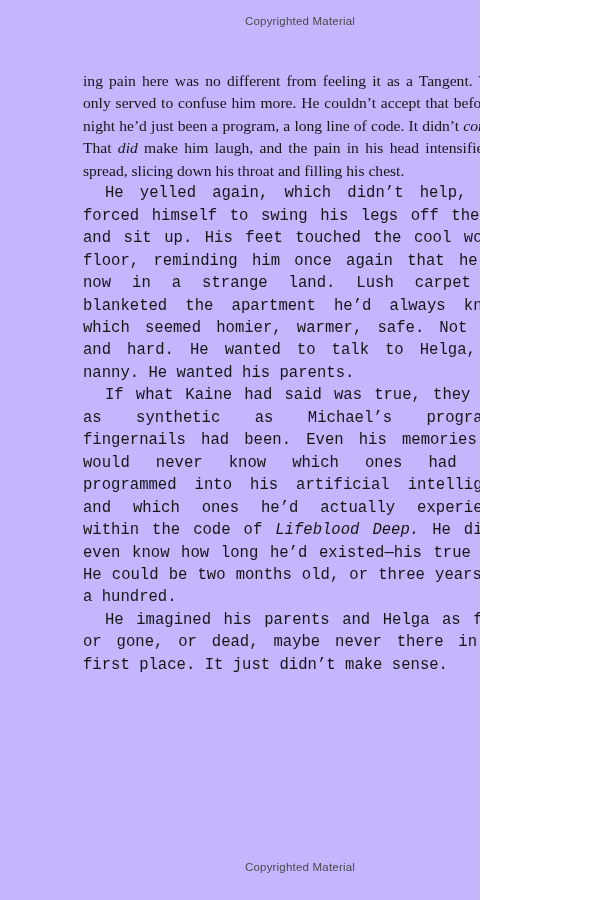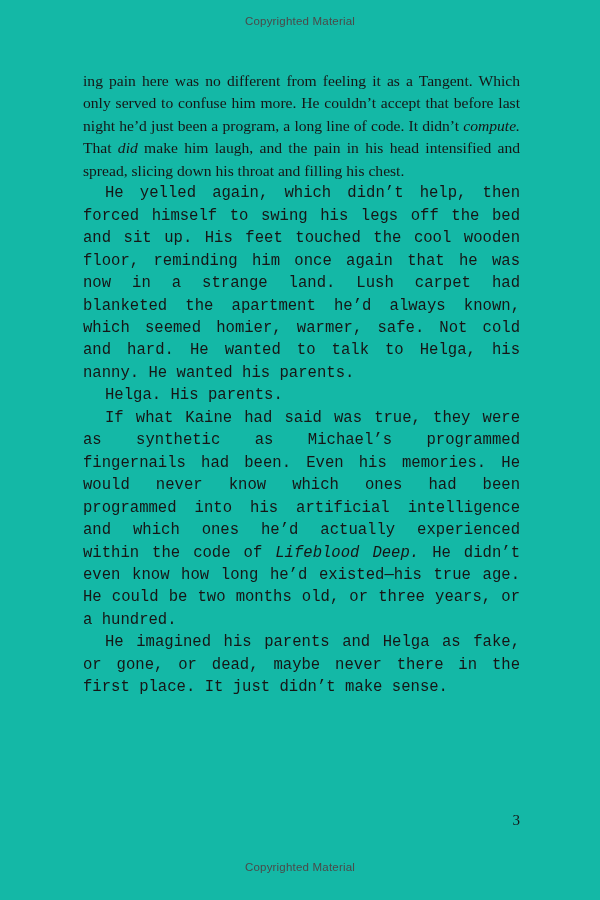--- a/index.html
+++ b/index.html
@@ -2,23 +2,23 @@
 <html><head>
 <meta charset="utf-8">
 <style>
   html, body {
     margin: 0;
     padding: 0;
     background: #ffffff;
   }
   .page {
     position: relative;
-    width: 600px;
+    width: 480px;
     height: 900px;
-    background: #14b8a6;
+    background: #c4b5fd;
     font-family: "Liberation Serif", serif;
     overflow: hidden;
   }
   .notice {
     position: absolute;
     left: 0;
     width: 600px;
     text-align: center;
     font-family: "Liberation Sans", sans-serif;
     font-size: 11.5px;
@@ -60,21 +60,20 @@
 </style>
 </head>
 <body>
 
 <div class="page">
   <div class="notice top">Copyrighted Material</div>
 
   <div class="body-text" id="body-text">
       <p><span>ing pain here was no different from feeling it as a Tangent. Which only served to confuse him more. He couldn’t accept that before last night he’d just been a program, a long line of code. It didn’t </span><em>compute.</em><span> That </span><em>did</em><span> make him laugh, and the pain in his head intensified and spread, slicing down his throat and filling his chest.</span></p>
       <p class="indent"><span>He yelled again, which didn’t help, then forced himself to swing his legs off the bed and sit up. His feet touched the cool wooden floor, reminding him once again that he was now in a strange land. Lush carpet had blanketed the apartment he’d always known, which seemed homier, warmer, safe. Not cold and hard. He wanted to talk to Helga, his nanny. He wanted his parents.</span></p>
-      <p class="indent"><span>Helga. His parents.</span></p>
       <p class="indent"><span>If what Kaine had said was true, they were as synthetic as Michael’s programmed fingernails had been. Even his memories. He would never know which ones had been programmed into his artificial intelligence and which ones he’d actually experienced within the code of </span><em>Lifeblood Deep.</em><span> He didn’t even know how long he’d existed—his true age. He could be two months old, or three years, or a hundred.</span></p>
       <p class="indent"><span>He imagined his parents and Helga as fake, or gone, or dead, maybe never there in the first place. It just didn’t make sense.</span></p>
     </div>
 
   <div class="page-number">3</div>
 
   <div class="notice bottom">Copyrighted Material</div>
 </div>
 
 </body></html>

